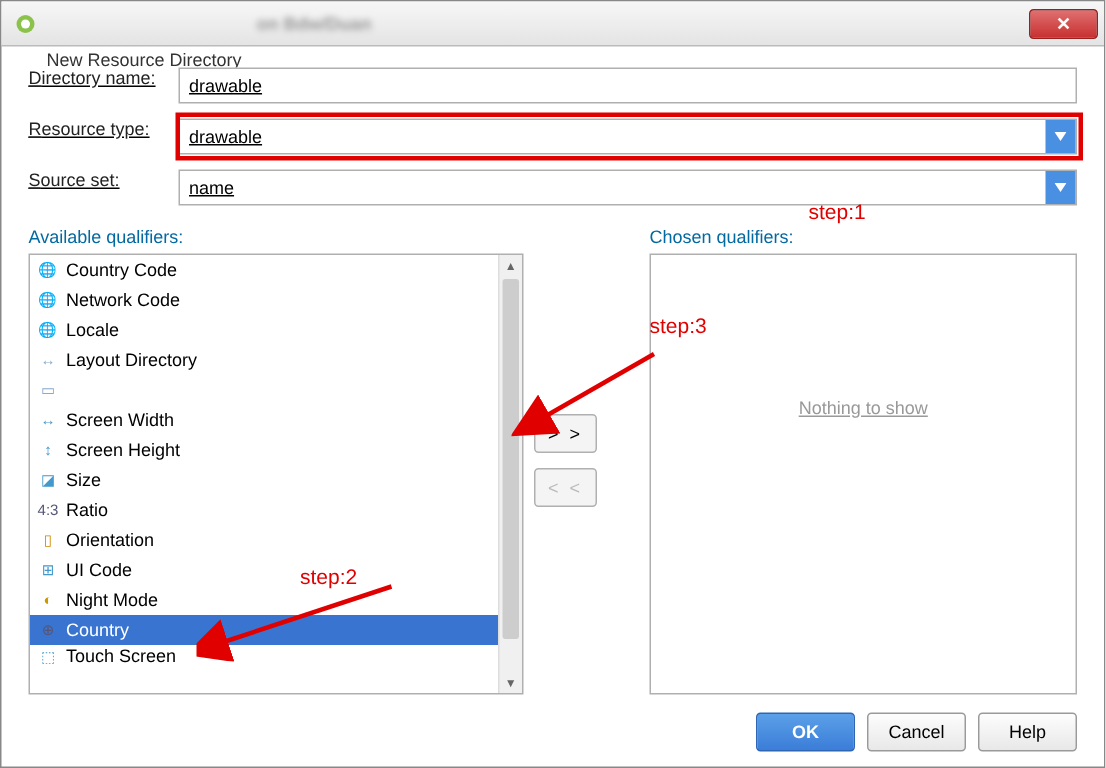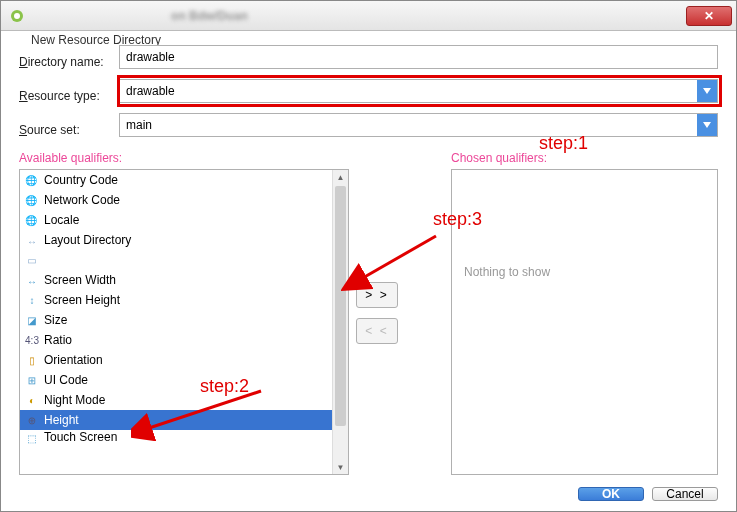--- a/index.html
+++ b/index.html
@@ -67,23 +67,24 @@
   .content {
     flex: 1;
     padding: 14px 18px 10px 18px;
     display: flex;
     flex-direction: column;
     position: relative;
   }
 
   .form-row {
     display: flex;
-    align-items: flex-end;
+    align-items: flex-start;
     margin-bottom: 10px;
     position: relative;
+    text-decoration: underline;
   }
   .form-row label {
     width: 100px;
     color: #222;
   }
   .underline { text-decoration: underline; }
   .text-input {
     flex: 1;
     height: 24px;
     border: 1px solid #b0b0b0;
@@ -128,30 +129,30 @@
     flex: 1;
     margin-top: 4px;
     min-height: 0;
     position: relative;
   }
   .qual-col {
     display: flex;
     flex-direction: column;
   }
   .qual-col.left { width: 330px; }
-  .qual-col.right { flex: 1; margin-left: 26px; padding-left: 20px; }
+  .qual-col.right { flex: 1; margin-left: 8px; padding-left: 20px; }
   .middle-col {
     width: 56px;
     display: flex;
     flex-direction: column;
     align-items: center;
     justify-content: center;
     gap: 10px;
   }
-  .col-label { margin-bottom: 4px; color: #ec4899; }
+  .col-label { margin-bottom: 4px; color: #0369a1; }
   .listbox {
     flex: 1;
     border: 1px solid #b0b0b0;
     background: #fff;
     overflow: hidden;
     position: relative;
   }
   .list-item {
     display: flex;
     align-items: center;
@@ -191,23 +192,25 @@
     letter-spacing: 2px;
     cursor: pointer;
   }
   .move-btn.disabled {
     color: #bbb;
     cursor: default;
   }
   .empty-text {
     position: absolute;
     top: 95px;
-    left: 12px;
+    left: 0;
     right: 0;
+    text-align: center;
     color: #999;
+    text-decoration: underline;
   }
   .scrollbar-v {
     position: absolute;
     top: 0;
     right: 0;
     bottom: 0;
     width: 16px;
     background: #f0f0f0;
     border-left: 1px solid #ddd;
   }
@@ -235,40 +238,40 @@
   .scrollbar-v .arrow-down { bottom: 0; }
 
   .button-row {
     display: flex;
     justify-content: flex-end;
     gap: 8px;
     padding-top: 12px;
   }
   .dlg-btn {
     min-width: 66px;
-    height: 14px;
+    height: 26px;
     border: 1px solid #9a9a9a;
     background: linear-gradient(to bottom, #fdfdfd, #e8e8e8);
     border-radius: 3px;
     display: flex;
     align-items: center;
     justify-content: center;
     cursor: pointer;
   }
   .dlg-btn.primary {
     background: linear-gradient(to bottom, #5ba0e8, #3b7dd8);
     border-color: #2f66b3;
     color: #fff;
     font-weight: bold;
   }
 
   .anno {
     position: absolute;
     color: #e00000;
-    font-size: 18px;
+    font-size: 14px;
     font-weight: 500;
     pointer-events: none;
   }
   .arrow-svg { position: absolute; pointer-events: none; }
 </style>
 </head>
 <body>
 
 <div class="window">
 
@@ -303,21 +306,21 @@
               <path d="M0 0 L8 0 L4 6 Z"></path>
             </svg>
         </span>
       </div>
       <div class="red-box"></div>
     </div>
 
     <div class="form-row">
       <label><span class="underline">S</span>ource set:</label>
       <div class="dropdown">
-        <span>main</span>
+        <span>name</span>
         <span class="dd-arrow">
           <svg width="8" height="6" viewBox="0 0 8 6">
               <path d="M0 0 L8 0 L4 6 Z"></path>
             </svg>
         </span>
       </div>
     </div>
 
     <div class="qualifiers-area">
       <div class="qual-col left">
@@ -366,21 +369,21 @@
             <div class="list-item">
               <span class="li-icon" style="color: rgb(68, 153, 204);">⊞</span>
               <span>UI Code</span>
             </div>
             <div class="list-item">
               <span class="li-icon" style="color: rgb(204, 153, 0);">◐</span>
               <span>Night Mode</span>
             </div>
             <div class="list-item selected">
               <span class="li-icon" style="color: rgb(85, 85, 119);">⊕</span>
-              <span>Height</span>
+              <span>Country</span>
             </div>
             <div class="list-item clipped">
               <span class="li-icon" style="color: rgb(68, 153, 204);">⬚</span>
               <span>Touch Screen</span>
             </div>
             <div class="scrollbar-v">
             <div class="arrow-up">▲</div>
             <div class="thumb"></div>
             <div class="arrow-down">▼</div>
           </div>
@@ -396,20 +399,21 @@
         <div class="col-label">Chosen qualifiers:</div>
         <div class="listbox">
           <div class="empty-text">Nothing to show</div>
         </div>
       </div>
     </div>
 
     <div class="button-row">
       <div class="dlg-btn primary">OK</div>
       <div class="dlg-btn">Cancel</div>
+      <div class="dlg-btn">Help</div>
     </div>
 
     <div class="anno" style="top:102px; left:538px;">step:1</div>
     <div class="anno" style="top:345px; left:199px;">step:2</div>
     <div class="anno" style="top:178px; left:432px;">step:3</div>
 
     <svg class="arrow-svg" style="top:220px; left:130px;" width="160" height="190">
       <defs>
           <marker id="ah2" markerWidth="10" markerHeight="10" refX="2" refY="5" orient="auto">
             <path d="M0,0 L10,5 L0,10 Z" fill="#e00000"></path>

